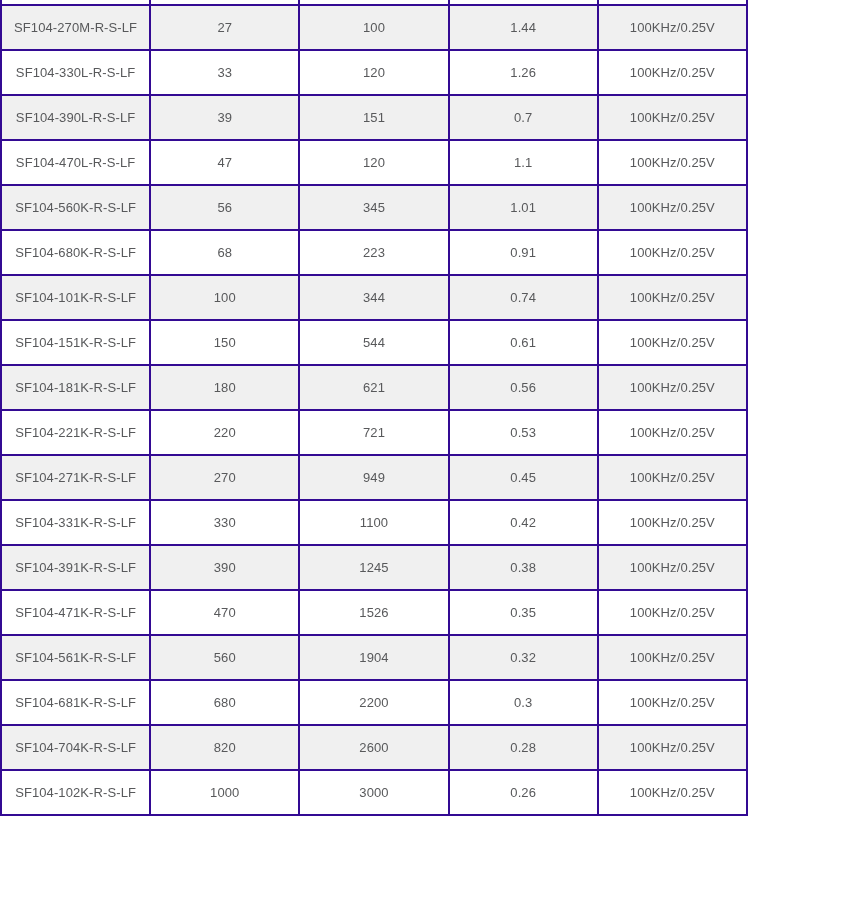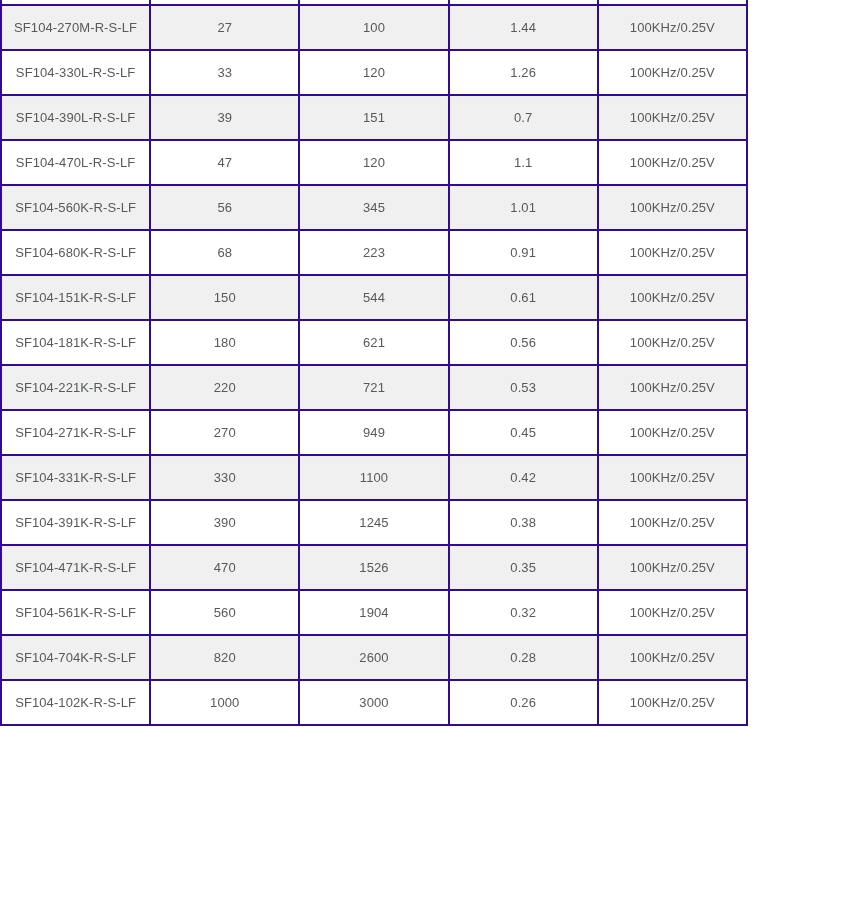--- a/index.html
+++ b/index.html
@@ -94,20 +94,27 @@
           <td>100KHz/0.25V</td>
         </tr>
         <tr class="data-row">
           <td>SF104-680K-R-S-LF</td>
           <td>68</td>
           <td>223</td>
           <td>0.91</td>
           <td>100KHz/0.25V</td>
         </tr>
         <tr class="data-row">
+          <td>SF104-101K-R-S-LF</td>
+          <td>100</td>
+          <td>344</td>
+          <td>0.74</td>
+          <td>100KHz/0.25V</td>
+        </tr>
+        <tr class="data-row">
           <td>SF104-151K-R-S-LF</td>
           <td>150</td>
           <td>544</td>
           <td>0.61</td>
           <td>100KHz/0.25V</td>
         </tr>
         <tr class="data-row">
           <td>SF104-181K-R-S-LF</td>
           <td>180</td>
           <td>621</td>
@@ -150,20 +157,27 @@
           <td>100KHz/0.25V</td>
         </tr>
         <tr class="data-row">
           <td>SF104-561K-R-S-LF</td>
           <td>560</td>
           <td>1904</td>
           <td>0.32</td>
           <td>100KHz/0.25V</td>
         </tr>
         <tr class="data-row">
+          <td>SF104-681K-R-S-LF</td>
+          <td>680</td>
+          <td>2200</td>
+          <td>0.3</td>
+          <td>100KHz/0.25V</td>
+        </tr>
+        <tr class="data-row">
           <td>SF104-704K-R-S-LF</td>
           <td>820</td>
           <td>2600</td>
           <td>0.28</td>
           <td>100KHz/0.25V</td>
         </tr>
         <tr class="data-row">
           <td>SF104-102K-R-S-LF</td>
           <td>1000</td>
           <td>3000</td>

